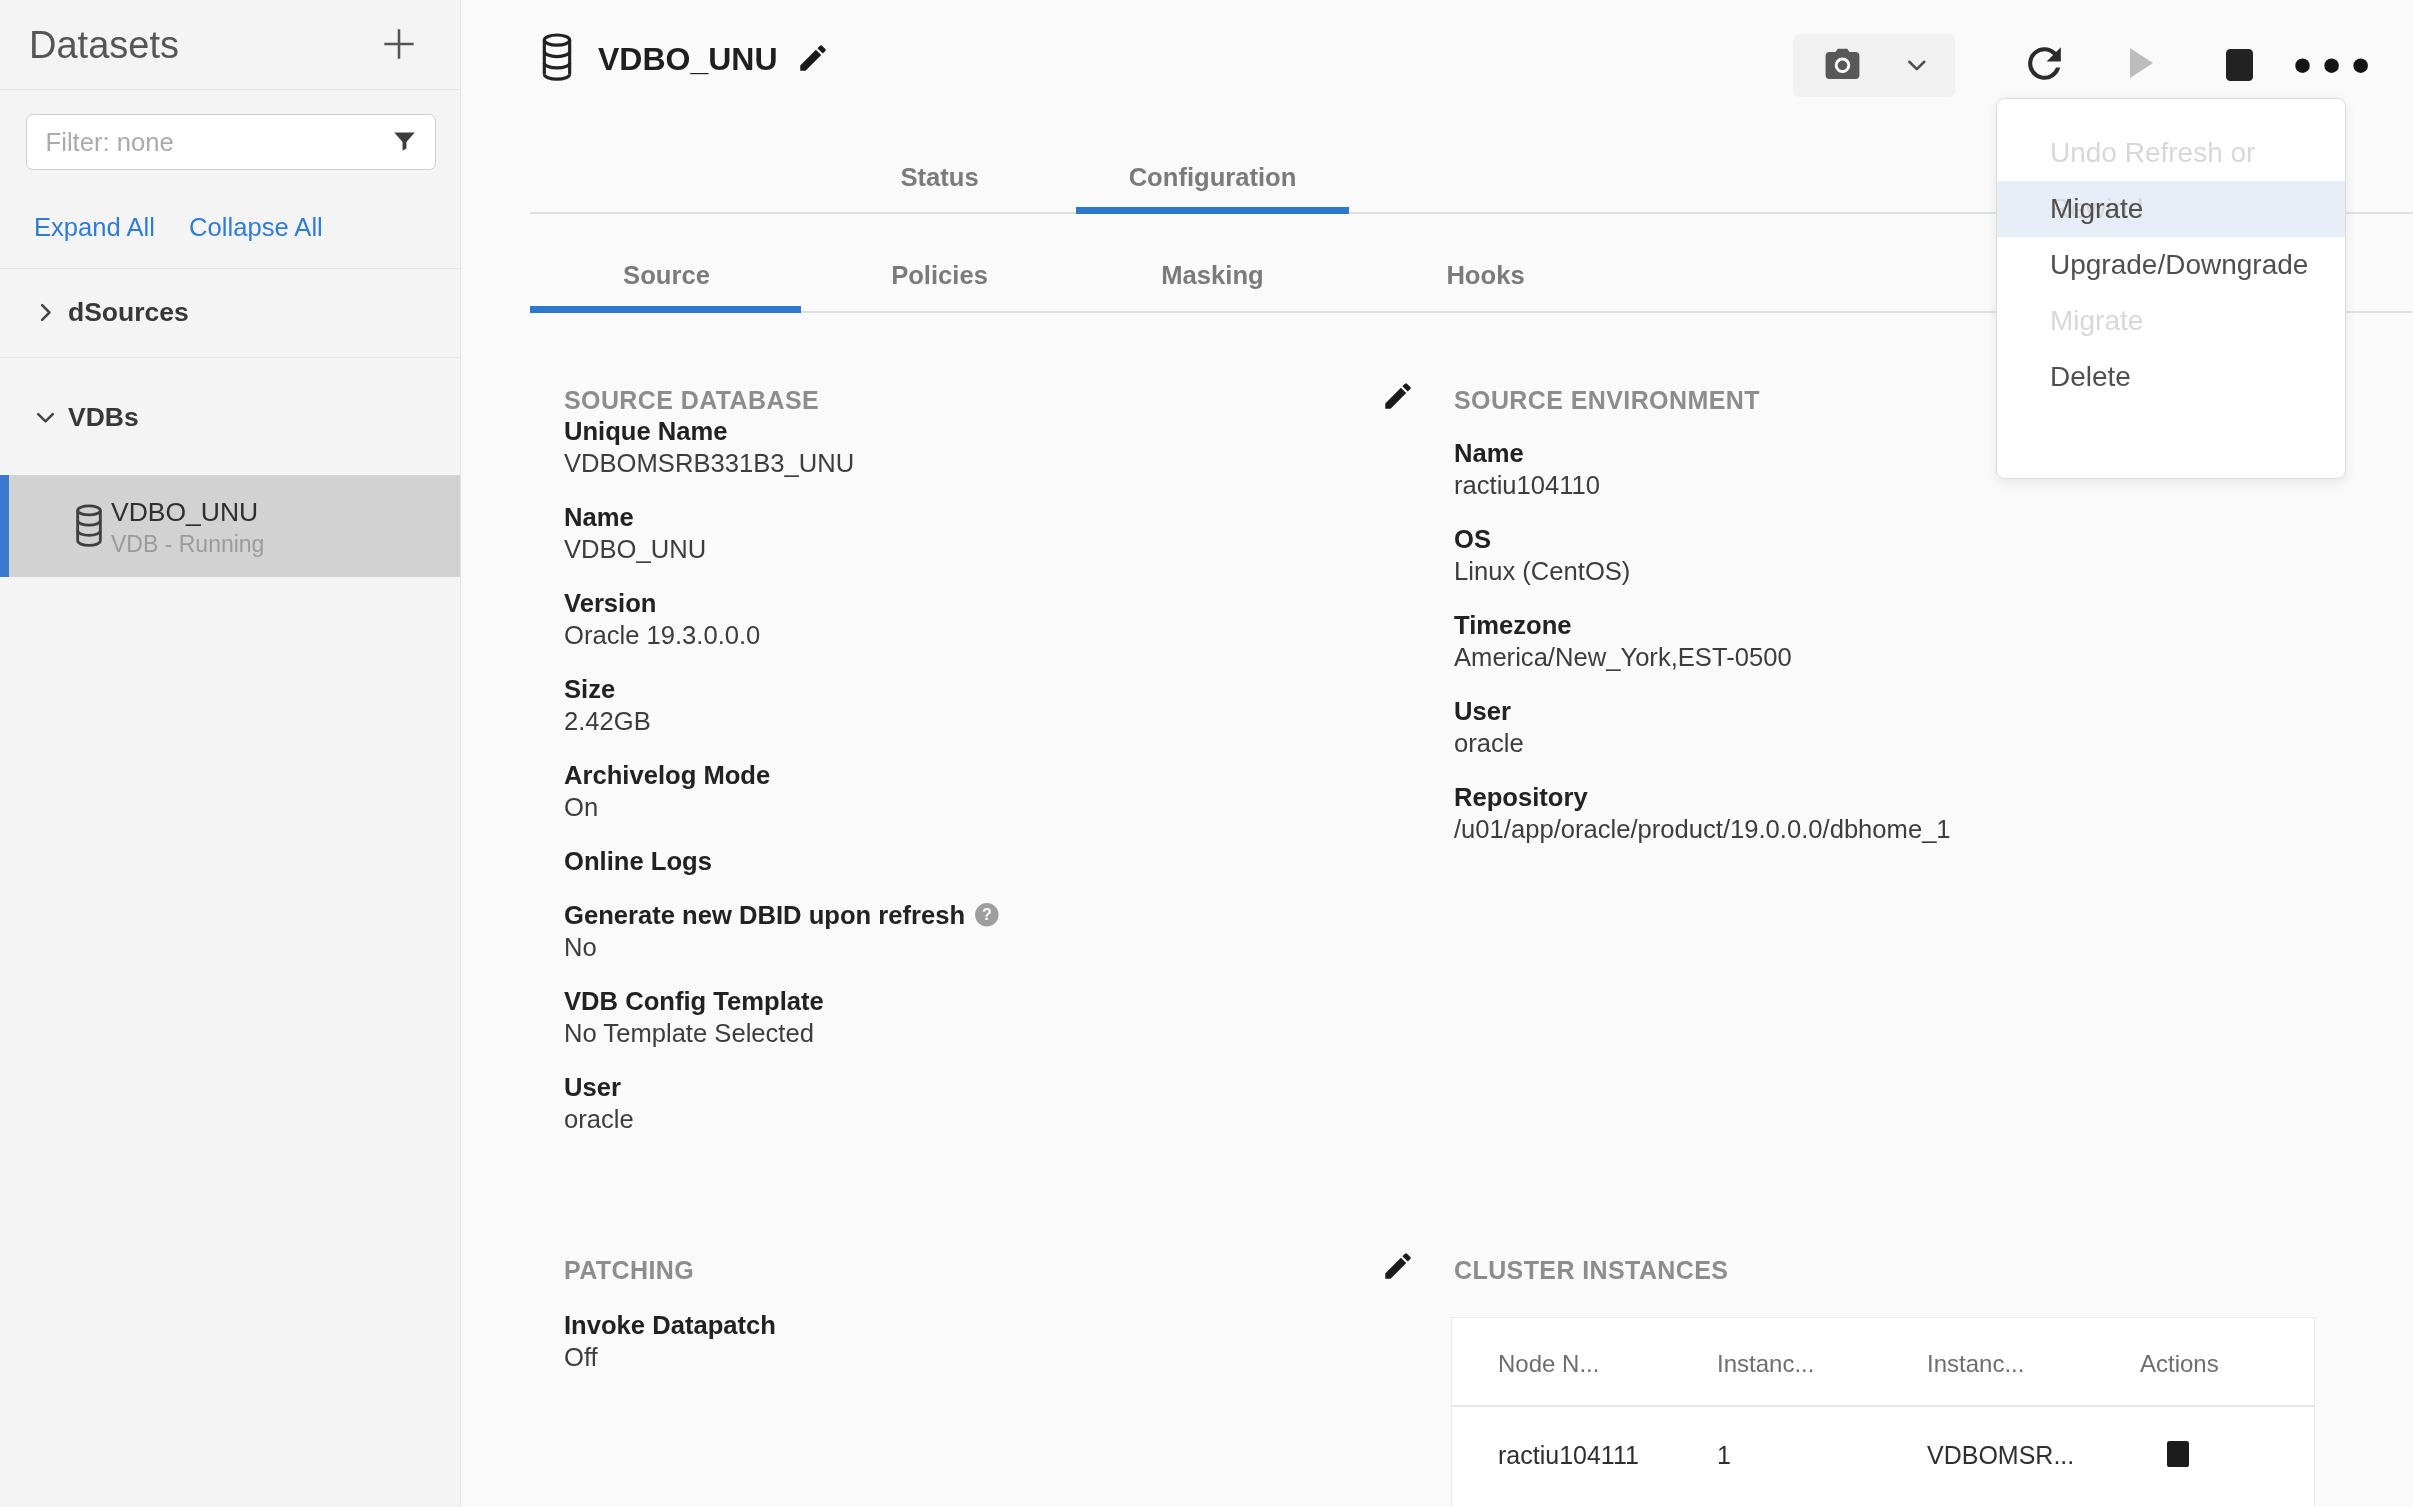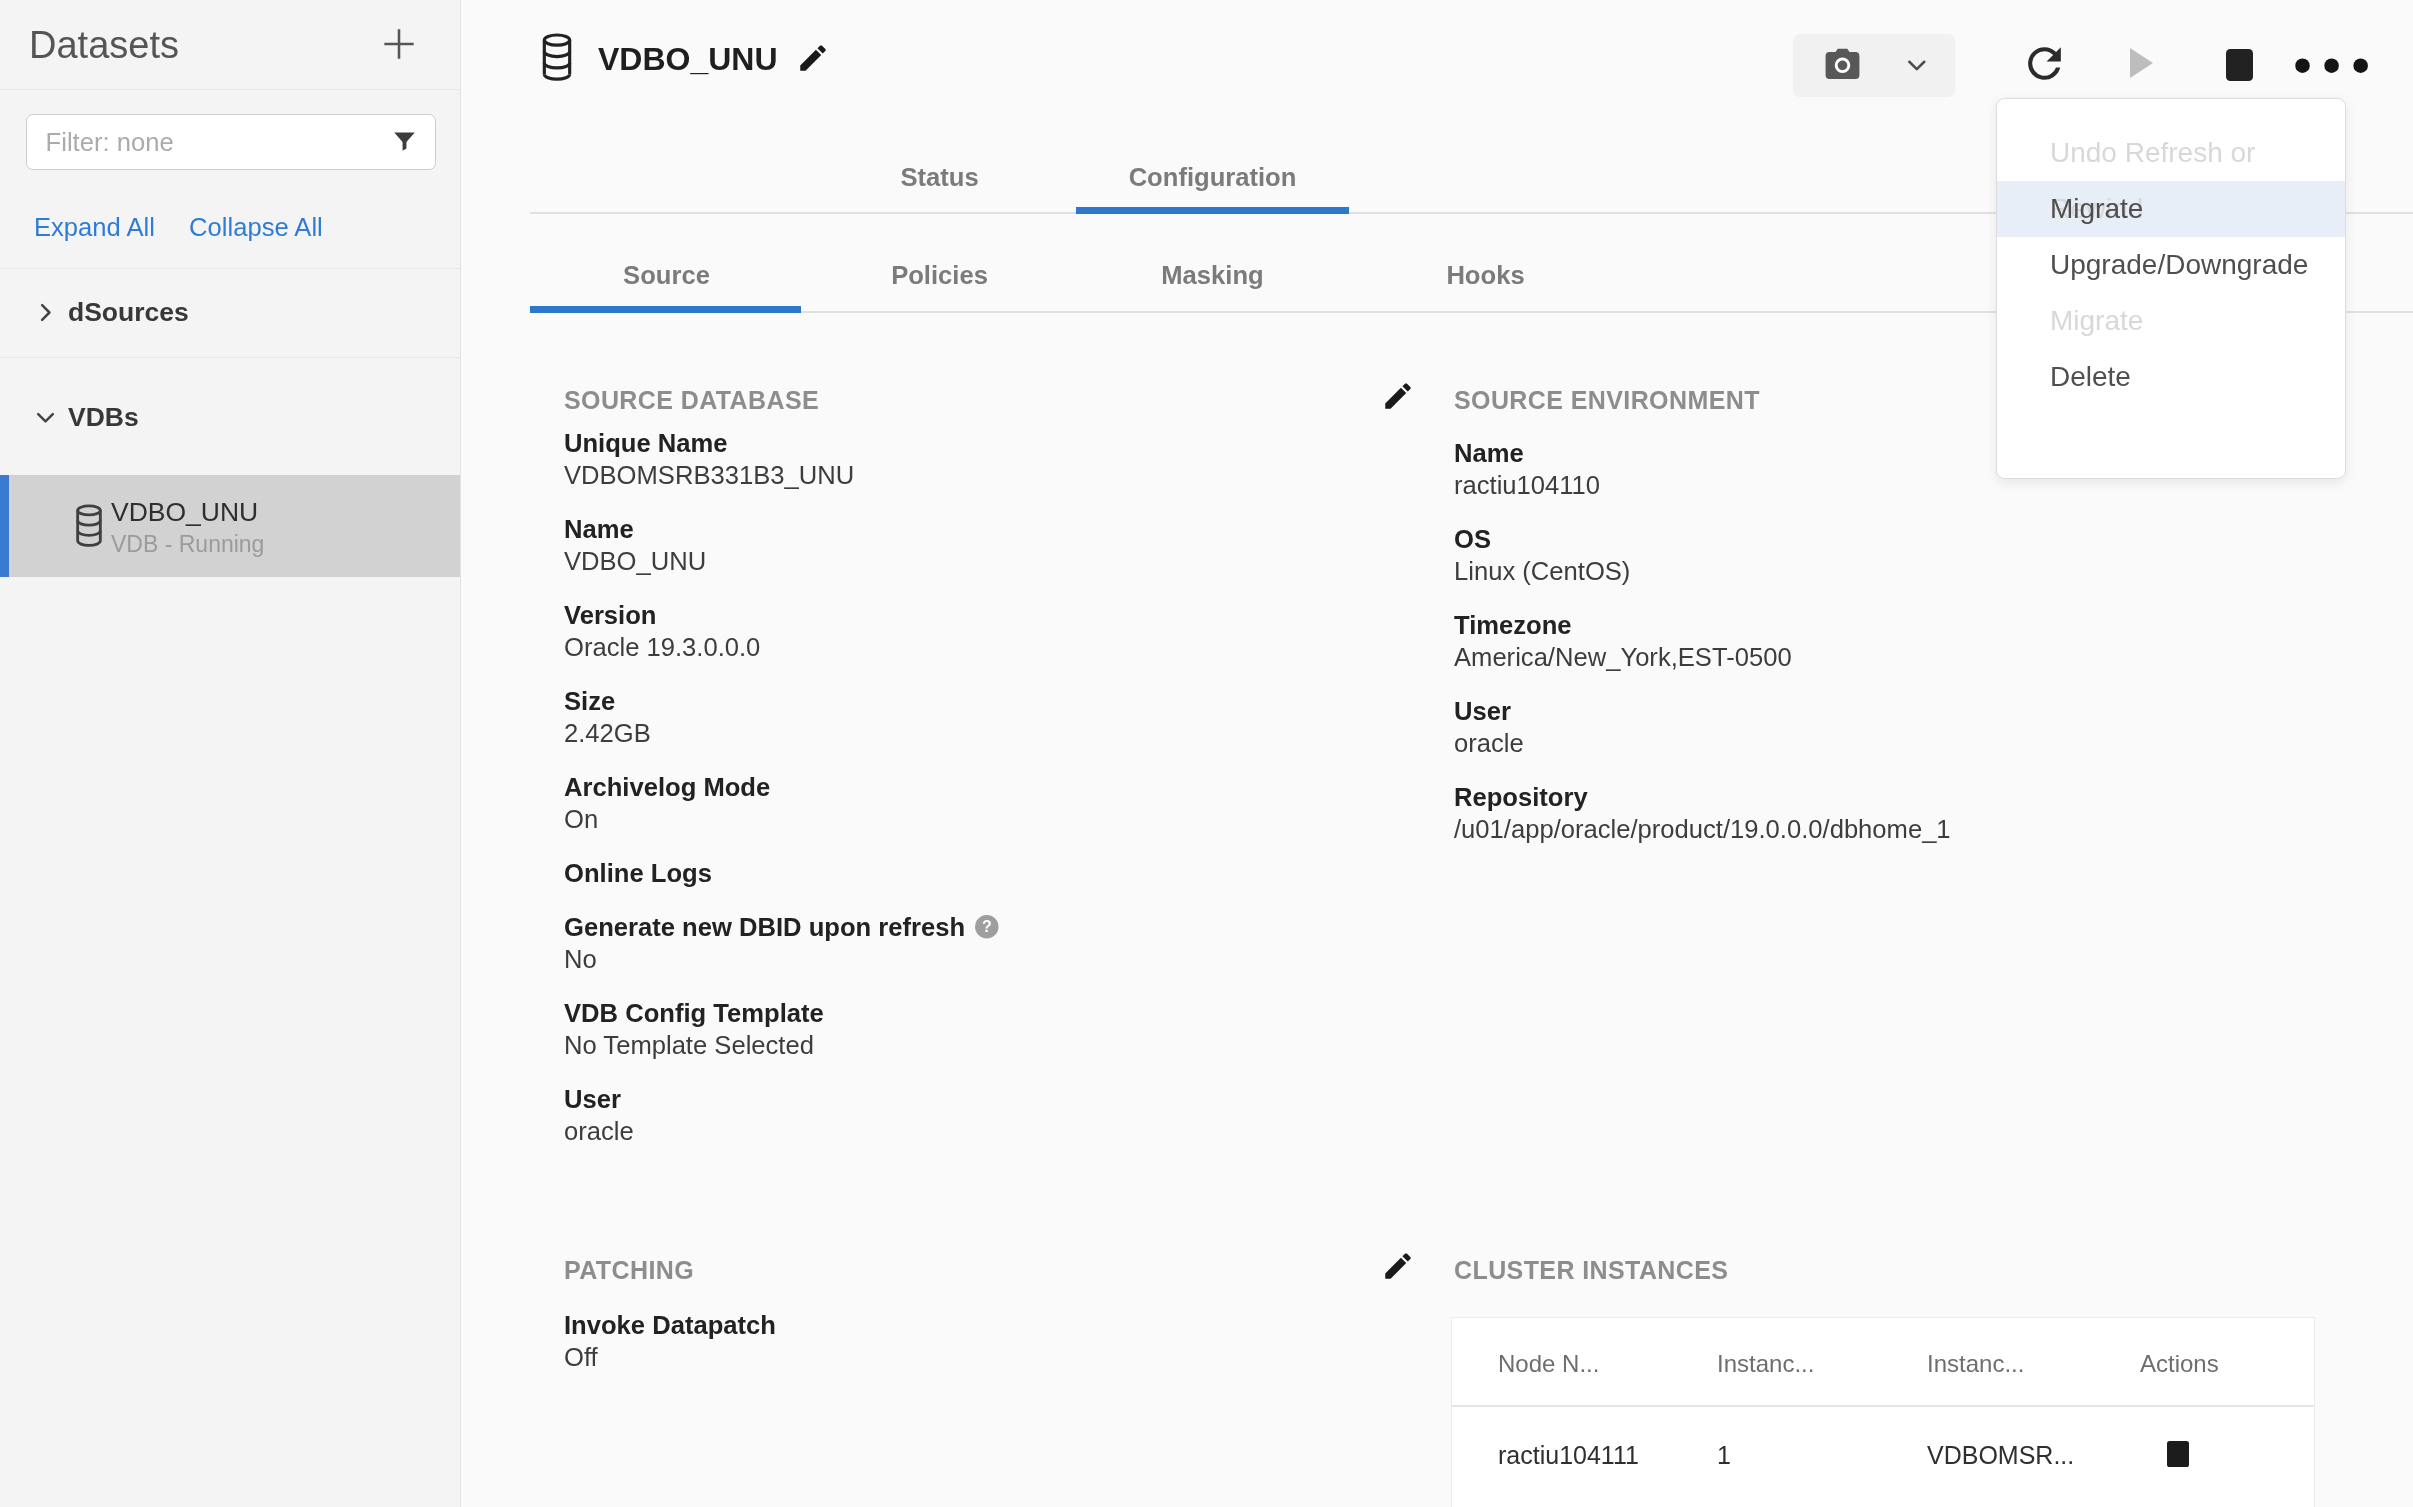--- a/index.html
+++ b/index.html
@@ -68,21 +68,21 @@
   .sec-hdr{position:absolute;font-size:25px;font-weight:bold;letter-spacing:0.4px;color:#8d8d8d;}
   .sh-db{left:101px;top:386px;}
   .sh-env{left:991px;top:386px;}
   .sh-patch{left:101px;top:1256px;}
   .sh-cluster{left:991px;top:1256px;}
   .edit-btn{position:absolute;width:34px;height:34px;cursor:pointer;}
   .eb-db{left:918px;top:379px;}
   .eb-patch{left:918px;top:1249px;}
 
   .fields{position:absolute;width:819px;}
-  .f-db{left:101px;top:427px;}
+  .f-db{left:101px;top:415px;}
   .f-env{left:991px;top:437px;}
   .f-patch{left:101px;top:1309px;}
   .field{margin-bottom:22px;}
   .field .flabel{font-size:25.6px;line-height:32px;font-weight:bold;color:#222;}
   .field .fvalue{font-size:25.6px;line-height:32px;color:#3d3d3d;}
   .help-ic{display:inline-block;vertical-align:-3.4px;margin-left:8.5px;width:25.6px;height:25.6px;}
 
   
   .table-card{position:absolute;left:988px;top:1317px;width:864px;height:222px;
               background:#fff;border:0.9px solid #ececec;box-sizing:border-box;}

